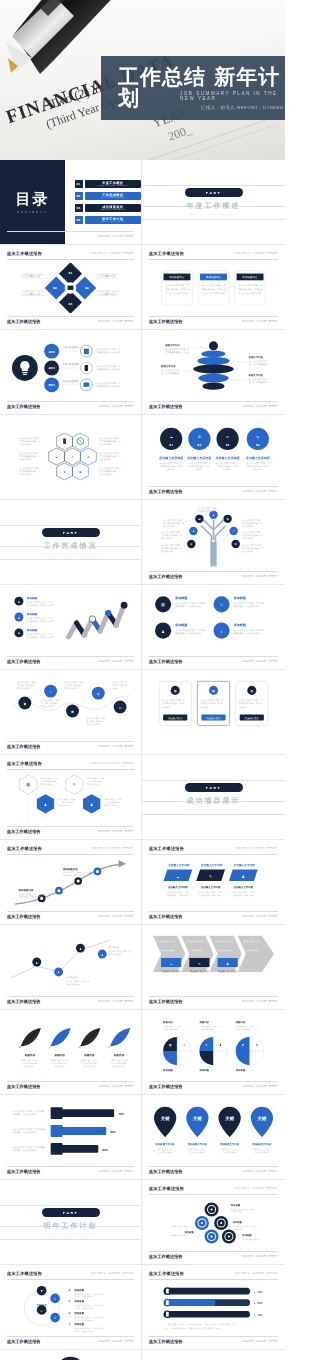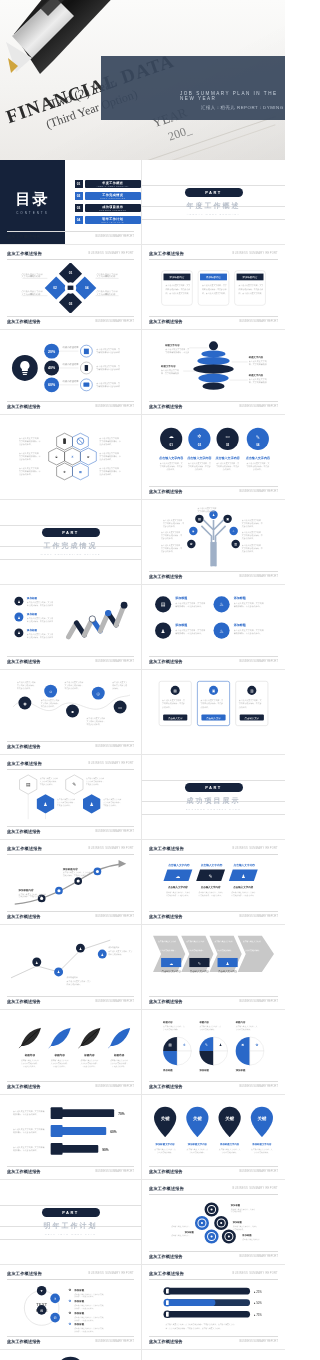--- a/index.html
+++ b/index.html
@@ -40,21 +40,21 @@
      font-family:"DejaVu Sans","Liberation Sans",sans-serif; }
   .cover .csub { position:absolute; left:79px; top:35px; color:#c9d2dd; font-size:4.6px;
      letter-spacing:1.5px; }
   .cover .cmeta { position:absolute; left:100px; top:49px; color:#b9c3d0; font-size:4.4px;
      letter-spacing:.5px; }
 
   
   .grid { position:absolute; left:0; top:160px; width:285px;
      display:grid; grid-template-columns:142px 143px; gap:0; }
   .cell { width:100%; height:85px; background:#d946ef; border-right:1px solid #e7e7e7;
-     border-bottom:1px solid #e7e7e7; position:relative; overflow:hidden; }
+     border-bottom:1px solid #e7e7e7; position:relative; overflow:hidden;font-family:Liberation Mono, monospace; }
   .cell:nth-child(2n) { border-right:none; }
 
   .sl { position:absolute; inset:0; background:#fff; }
   .hdr { position:absolute; left:7px; top:6px; right:7px; height:9px;
      border-bottom:1px solid #d9d9d9; }
   .hdr .ht { font-size:4.2px; color:#1b2638; font-weight:700; letter-spacing:.2px; }
   .hdr .hr { position:absolute; right:0; top:1px; font-size:2.6px; color:#b7b7b7; letter-spacing:.3px;}
   .ftr { position:absolute; left:7px; bottom:5px; right:7px; height:8px; border-top:1px solid #dcdcdc;}
   .ftr .ft { font-size:4.2px; color:#1b2638; font-weight:700; padding-top:1.5px; }
   .ftr .fr { position:absolute; right:0; top:2.5px; font-size:2.6px; color:#b7b7b7;}
@@ -121,20 +121,21 @@
         </linearGradient>
       </defs>
       <path d="M46,102 L60,88 L128,16 L132,0 L70,0 L20,62 Z" fill="url(#bk)"></path>
       <path d="M18,64 L60,24 L80,44 L38,86 Z" fill="url(#mt)"></path>
       <path d="M12,70 L38,86 L22,100 Z" fill="#e8e8e8"></path>
       <path d="M14,86 L24,94 L17,101 Z" fill="#cfa43c"></path>
       <path d="M46,36 L70,12 L78,20 L54,44 Z" fill="#2a2a2a" opacity=".85"></path>
     </svg>
 
     <div class="panel">
+      <div class="ctitle">工作总结 新年计划</div>
       <div class="csub">JOB SUMMARY PLAN IN THE NEW YEAR</div>
       <div class="cmeta">汇报人：稻壳儿  REPORT：DYMING</div>
     </div>
   </div>
 
   <div class="grid">
 
     <div class="cell">
         <div class="sl">
       <div class="toc-left">

